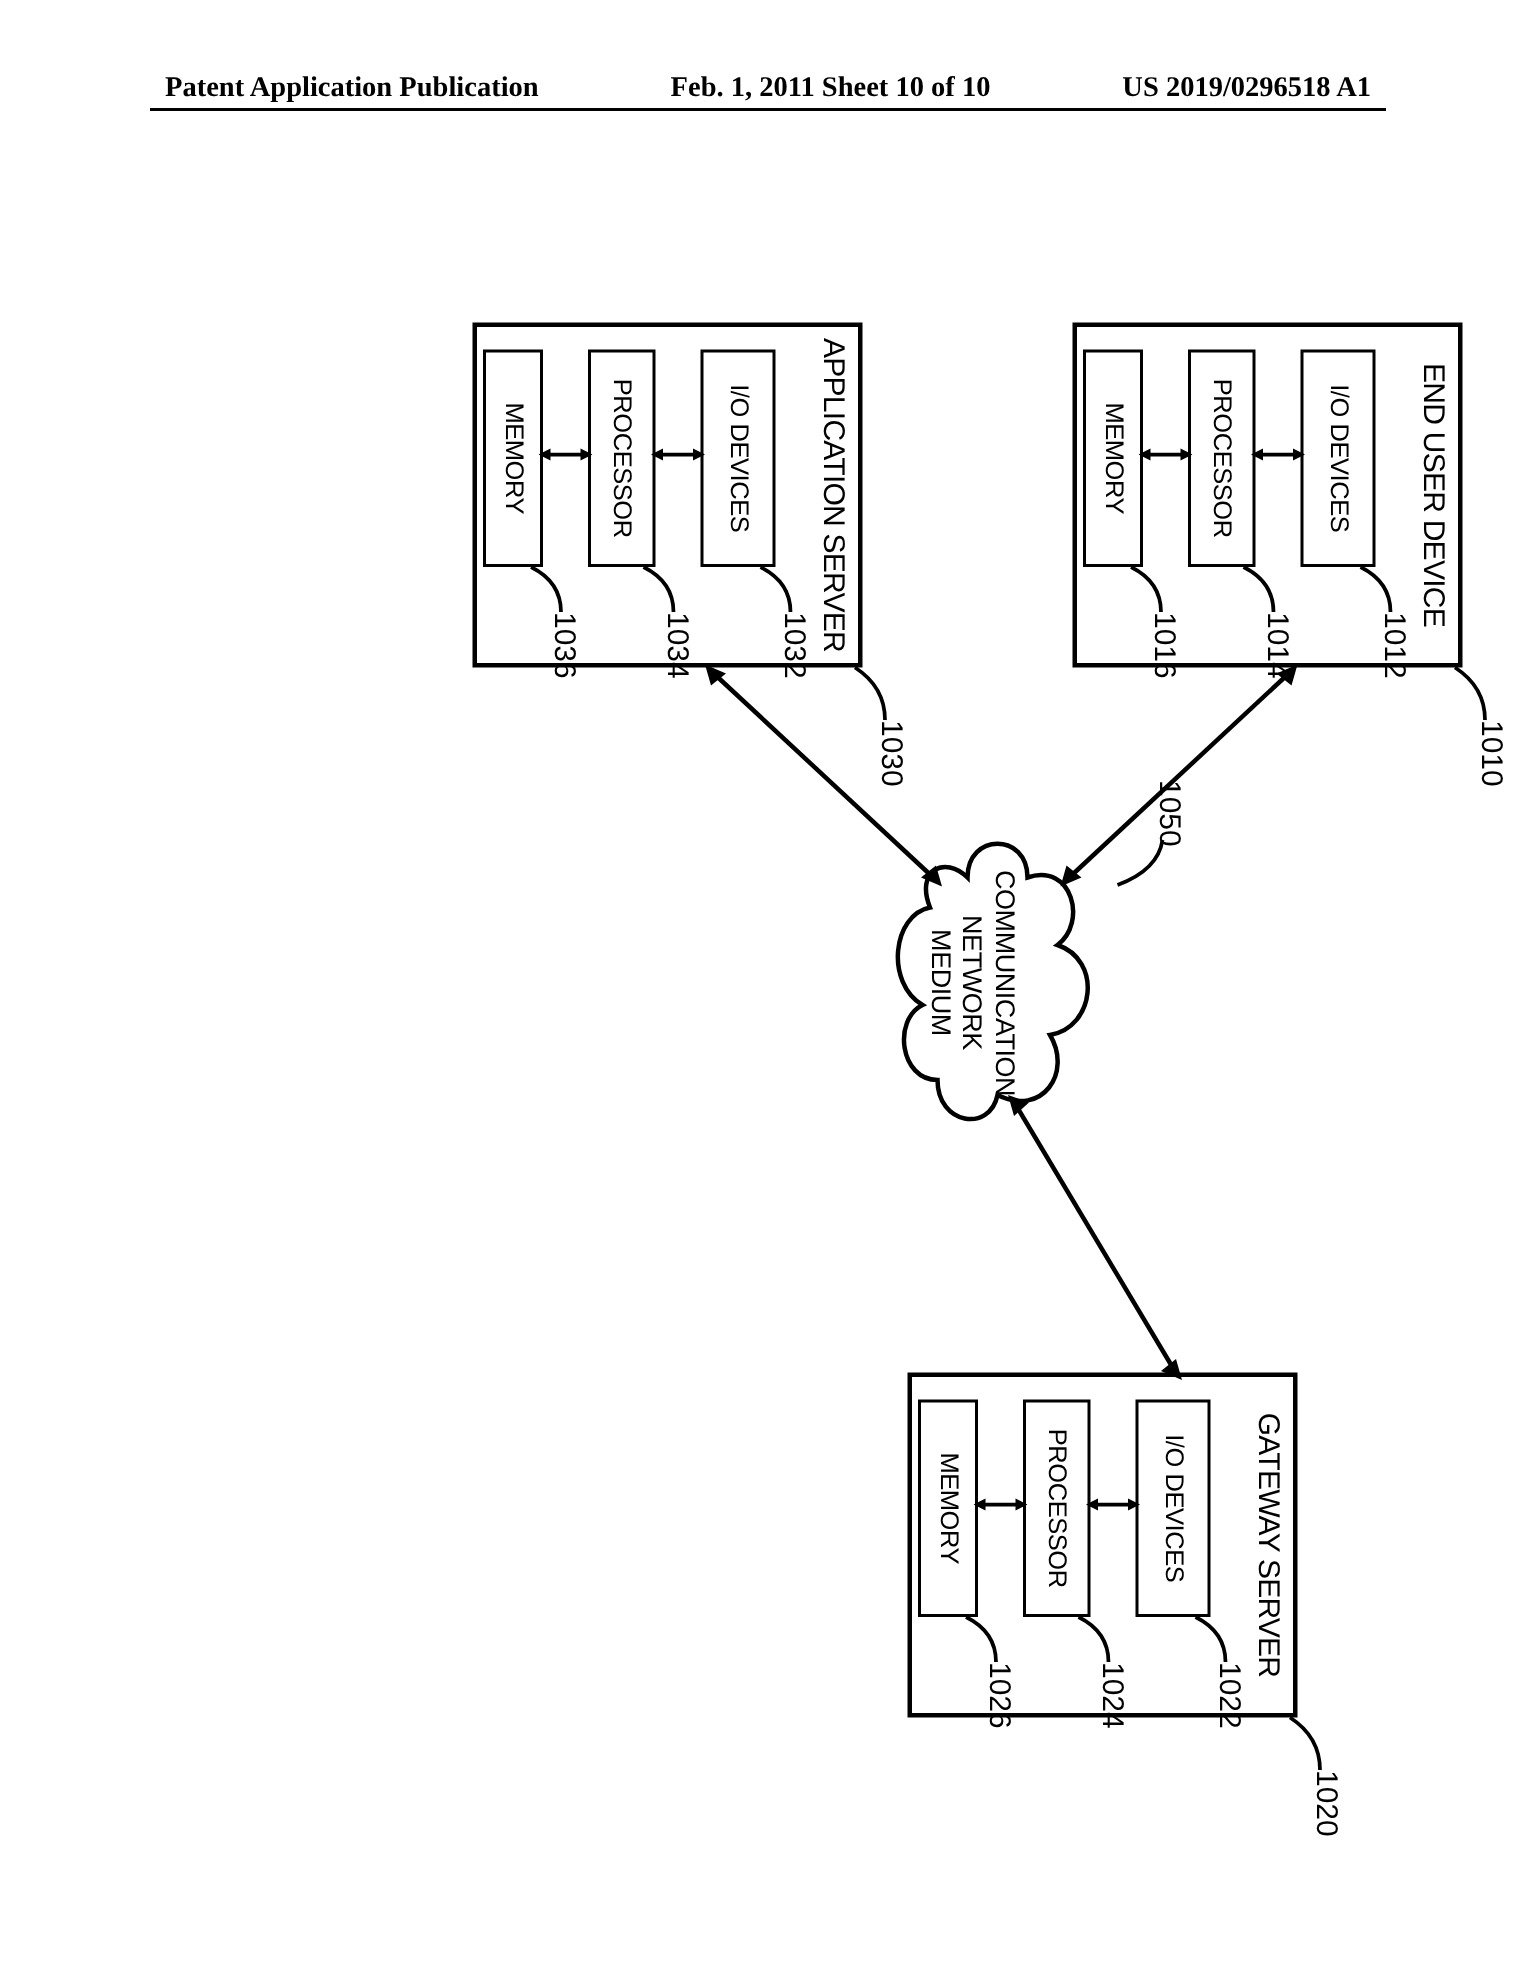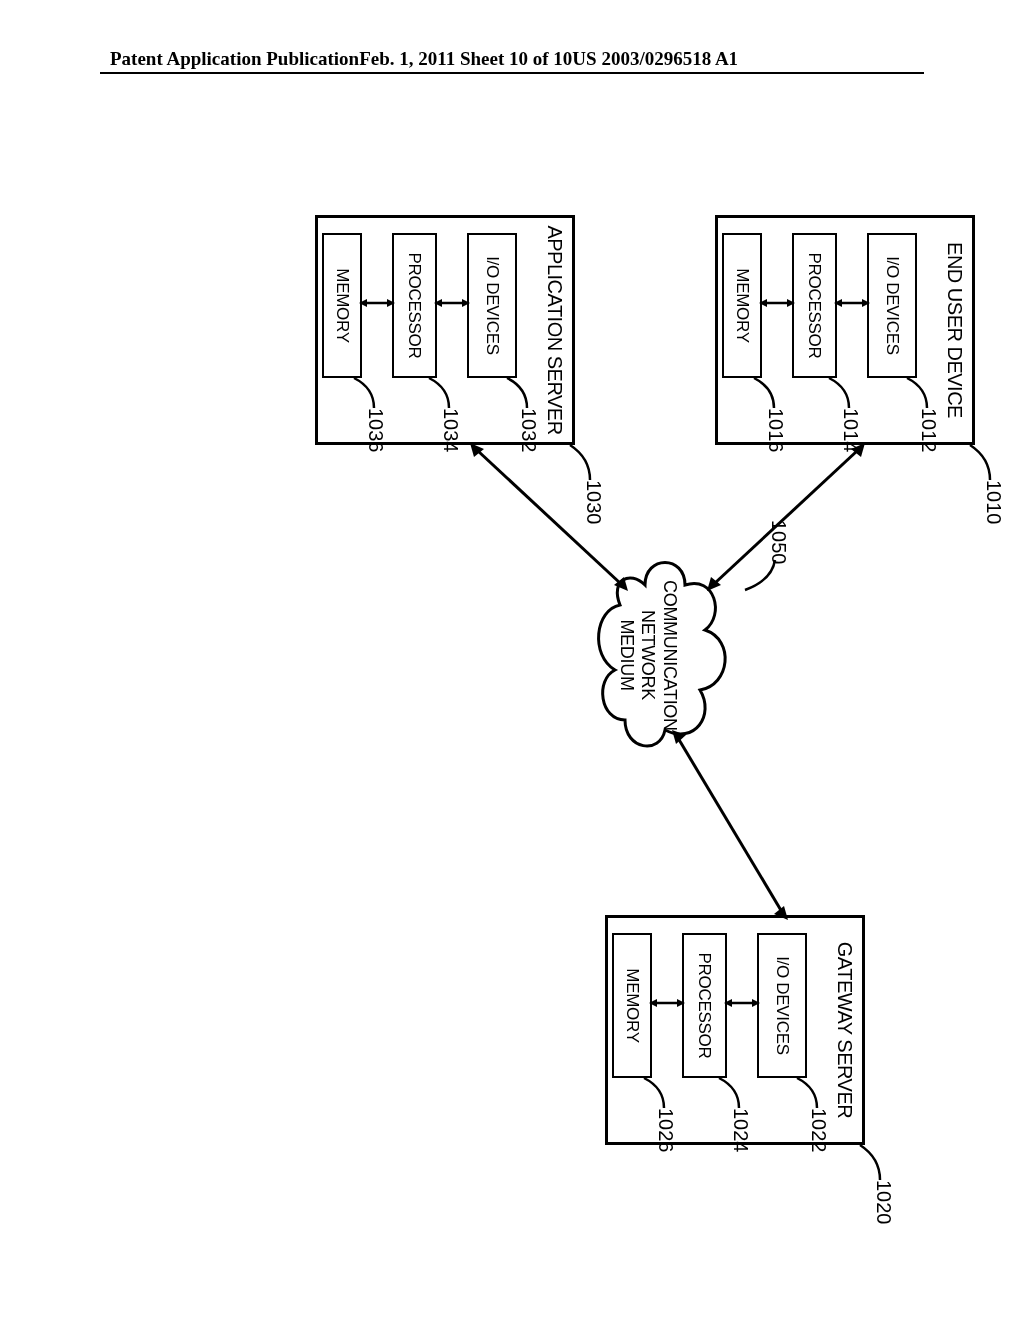--- a/index.html
+++ b/index.html
@@ -15,20 +15,21 @@
       font-family: "Times New Roman", serif;
       position: relative;
     }
     
     .header {
       position: absolute;
       top: 48px;
       left: 0;
       right: 0;
       display: flex;
+      justify-content: space-between;
       padding: 0 110px;
       font-weight: bold;
       font-size: 19px;
     }
     
     .header-rule {
       position: absolute;
       top: 72px;
       left: 100px;
       right: 100px;
@@ -111,21 +112,21 @@
       stroke-width: 2.5;
       fill: none;
     }
   </style>
 </head>
 <body>
 
 <div class="header">
   <span>Patent Application Publication</span>
   <span>Feb. 1, 2011   Sheet 10 of 10</span>
-  <span>US 2003/0296518 A1</span>
+  <span>US 2019/0296518 A1</span>
 </div>
 <div class="header-rule"></div>
 
 <div class="figure-container">
 
   <div class="box" style="left: -60px; top: 60px; width: 230px; height: 260px;">
     <div class="box-title">END USER DEVICE</div>
     <div class="inner-box" style="left:15px; top:55px; width:145px; height:50px;">
         <span>I/O DEVICES</span>
       </div>

